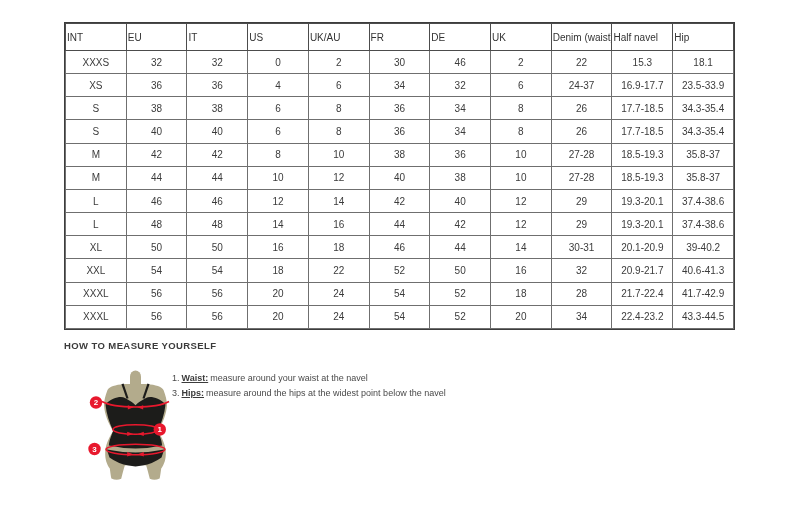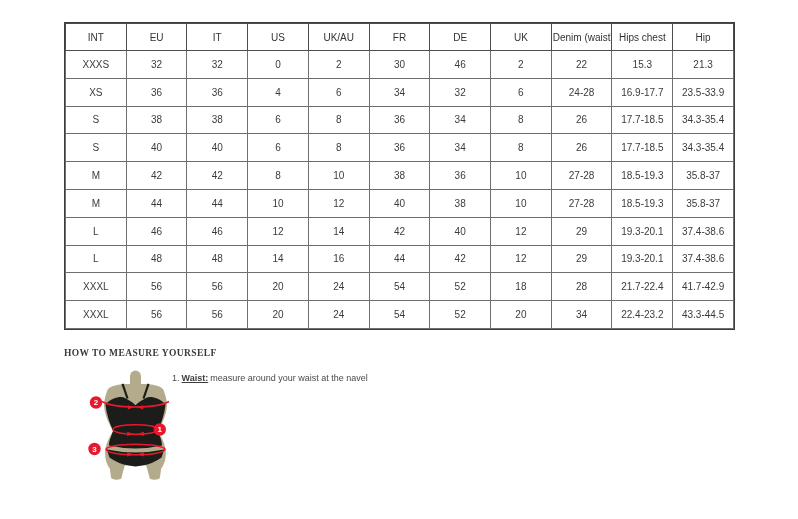--- a/index.html
+++ b/index.html
@@ -10,32 +10,32 @@
   
   .table-wrap{
     position:absolute;left:64px;top:22px;width:671px;height:308px;
     border:1px solid #3d3d3d;box-sizing:border-box;
   }
   table.size-chart{
     width:100%;height:100%;border-collapse:collapse;table-layout:fixed;
   }
   table.size-chart th{
     border:1px solid #4c4c4c;font-weight:400;font-size:10px;color:#333;
-    height:26px;text-align:center;vertical-align:middle;padding:0 1px;
+    height:26px;text-align:left;vertical-align:middle;padding:0 1px;
     background:#fff;white-space:nowrap;overflow:hidden;
   }
   table.size-chart td{
     border:1px solid #6f6f6f;font-size:10px;color:#3b3b3b;
     text-align:center;vertical-align:middle;padding:0 1px;background:#fff;
     white-space:nowrap;overflow:hidden;
   }
   
   .guide-title{
-    position:absolute;left:64px;top:348px;font-size:9.5px;font-weight:700;
-    letter-spacing:.4px;color:#3b3b3b;font-family:Liberation Serif, serif;
+    position:absolute;left:64px;top:340px;font-size:9.5px;font-weight:700;
+    letter-spacing:.4px;color:#3b3b3b;
   }
   .guide-figure{
     position:absolute;left:80px;top:368px;width:95px;height:125px;
   }
   .guide-steps{
     position:absolute;left:172px;top:371px;list-style:none;margin:0;padding:0;
     font-size:9px;color:#4a4a4a;
   }
   .guide-steps li{height:15px;line-height:15px;white-space:nowrap;}
   .guide-steps .step-num{margin-right:2px;}
@@ -50,48 +50,48 @@
         <tr>
           <th>INT</th>
           <th>EU</th>
           <th>IT</th>
           <th>US</th>
           <th>UK/AU</th>
           <th>FR</th>
           <th>DE</th>
           <th>UK</th>
           <th>Denim (waist)</th>
-          <th>Hips chest</th>
+          <th>Half navel</th>
           <th>Hip</th>
         </tr>
       </thead>
     <tbody>
         <tr>
           <td>XXXS</td>
           <td>32</td>
           <td>32</td>
           <td>0</td>
           <td>2</td>
           <td>30</td>
           <td>46</td>
           <td>2</td>
           <td>22</td>
           <td>15.3</td>
-          <td>21.3</td>
+          <td>18.1</td>
         </tr>
         <tr>
           <td>XS</td>
           <td>36</td>
           <td>36</td>
           <td>4</td>
           <td>6</td>
           <td>34</td>
           <td>32</td>
           <td>6</td>
-          <td>24-28</td>
+          <td>24-37</td>
           <td>16.9-17.7</td>
           <td>23.5-33.9</td>
         </tr>
         <tr>
           <td>S</td>
           <td>38</td>
           <td>38</td>
           <td>6</td>
           <td>8</td>
           <td>36</td>
@@ -158,20 +158,46 @@
           <td>48</td>
           <td>48</td>
           <td>14</td>
           <td>16</td>
           <td>44</td>
           <td>42</td>
           <td>12</td>
           <td>29</td>
           <td>19.3-20.1</td>
           <td>37.4-38.6</td>
+        </tr>
+        <tr>
+          <td>XL</td>
+          <td>50</td>
+          <td>50</td>
+          <td>16</td>
+          <td>18</td>
+          <td>46</td>
+          <td>44</td>
+          <td>14</td>
+          <td>30-31</td>
+          <td>20.1-20.9</td>
+          <td>39-40.2</td>
+        </tr>
+        <tr>
+          <td>XXL</td>
+          <td>54</td>
+          <td>54</td>
+          <td>18</td>
+          <td>22</td>
+          <td>52</td>
+          <td>50</td>
+          <td>16</td>
+          <td>32</td>
+          <td>20.9-21.7</td>
+          <td>40.6-41.3</td>
         </tr>
         <tr>
           <td>XXXL</td>
           <td>56</td>
           <td>56</td>
           <td>20</td>
           <td>24</td>
           <td>54</td>
           <td>52</td>
           <td>18</td>
@@ -284,13 +310,16 @@
   <g>
     <circle cx="14.5" cy="81" r="6.2" fill="#e8182d"></circle>
     <text x="14.5" y="83.9" text-anchor="middle" font-size="8" font-weight="bold" fill="#ffffff">3</text>
   </g>
 </svg>
 
 <ul class="guide-steps">
   <li>
     <span class="step-num">1.</span><b>Waist:</b><span>measure around your waist at the navel</span>
   </li>
+  <li>
+    <span class="step-num">3.</span><b>Hips:</b><span>measure around the hips at the widest point below the navel</span>
+  </li>
 </ul>
 
 </body></html>

